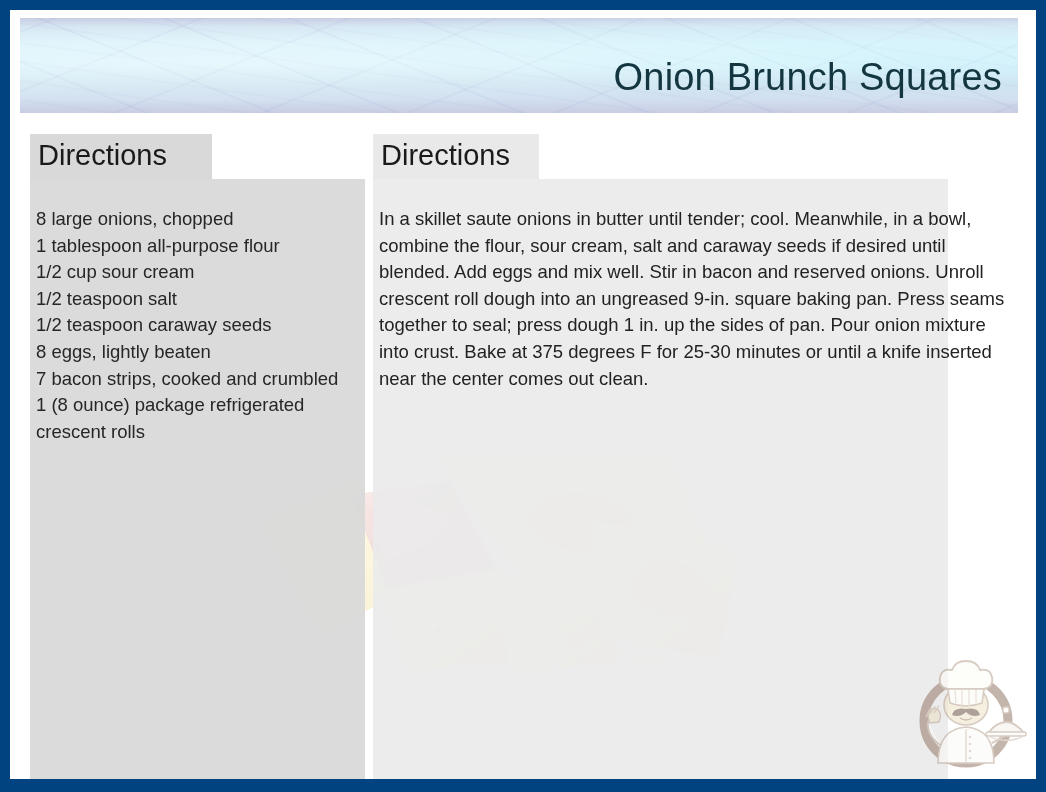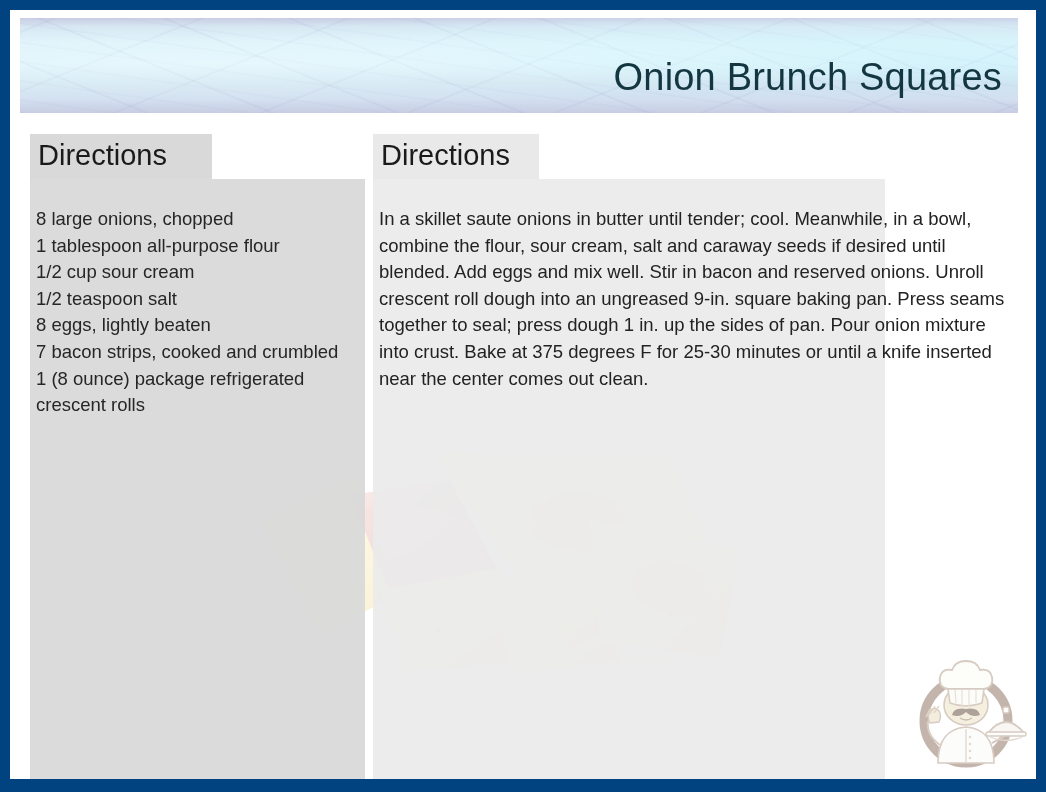--- a/index.html
+++ b/index.html
@@ -148,21 +148,21 @@
     left: 8px;
     top: 5px;
     font-size: 29px;
     color: #1a1a1a;
     white-space: nowrap;
   }
   #dir-panel {
     position: absolute;
     left: 363px;
     top: 169px;
-    width: 512px;
+    width: 575px;
     height: 607px;
     background: rgba(234,234,234,0.92);
   }
   #dir-body {
     position: absolute;
     left: 6px;
     top: 27px;
     width: 638px;
     font-size: 18.5px;
     line-height: 26.6px;
@@ -259,20 +259,21 @@
 
     <div id="ing-tab">
       <div class="h">Directions</div>
     </div>
     <div id="ing-panel">
       <div id="ing-list">
         <div>8 large onions, chopped</div>
         <div>1 tablespoon all-purpose flour</div>
         <div>1/2 cup sour cream</div>
         <div>1/2 teaspoon salt</div>
+        <div>1/2 teaspoon caraway seeds</div>
         <div>8 eggs, lightly beaten</div>
         <div>7 bacon strips, cooked and crumbled</div>
         <div>1 (8 ounce) package refrigerated crescent rolls</div>
       </div>
     </div>
 
     <div id="dir-tab">
       <div class="h">Directions</div>
     </div>
     <div id="dir-panel">

